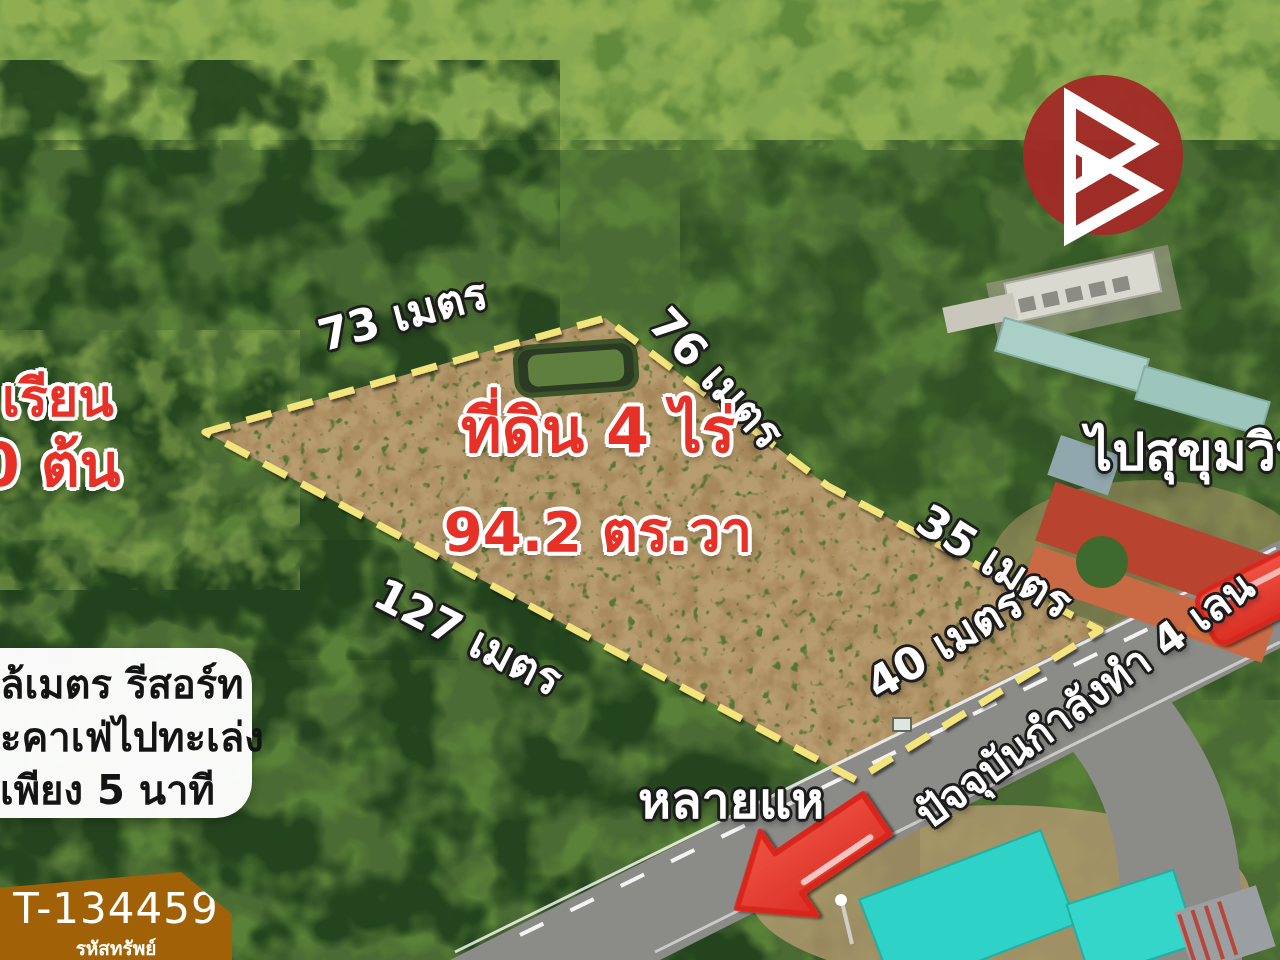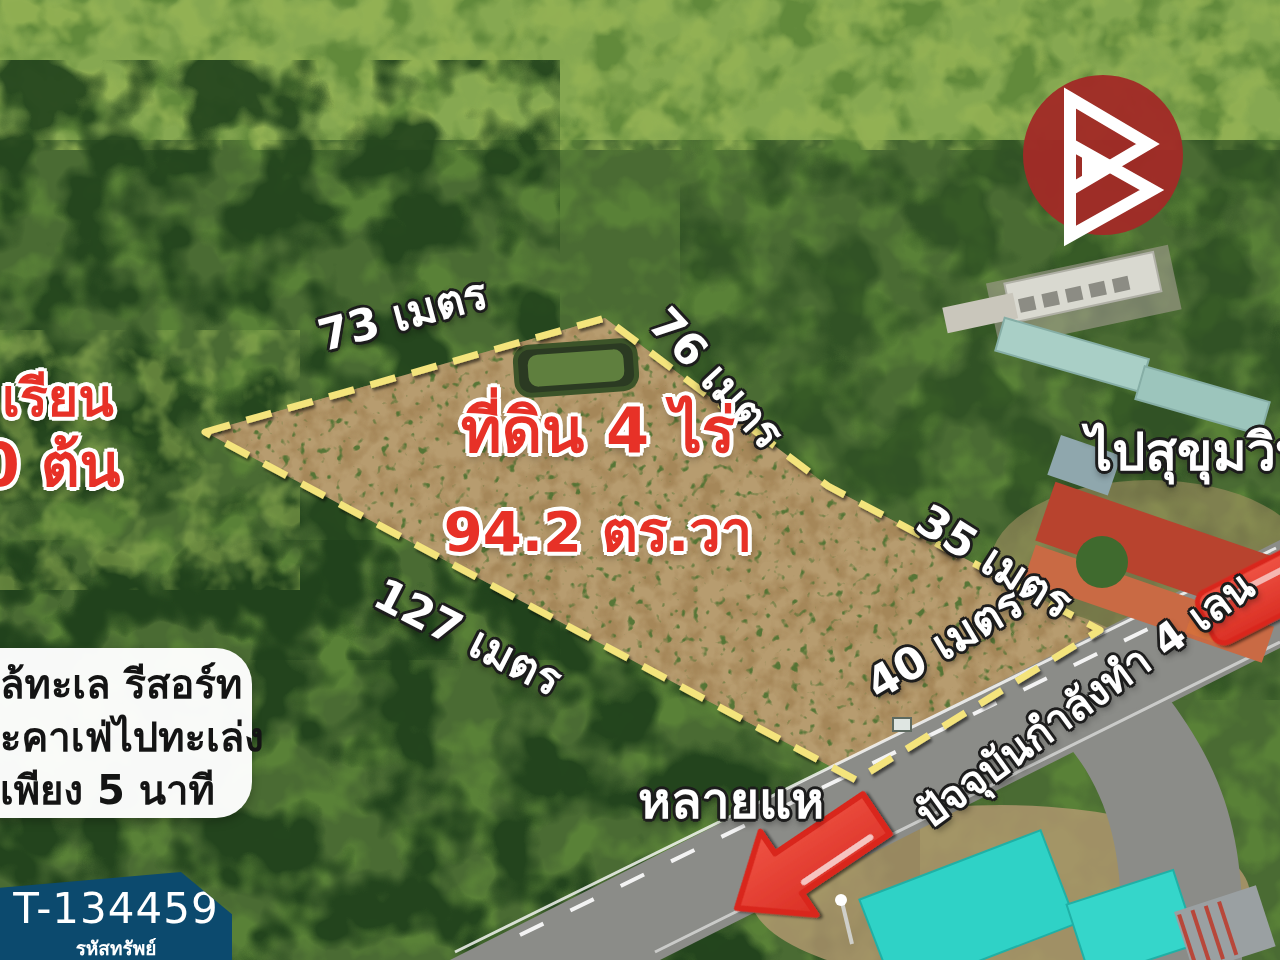--- a/index.html
+++ b/index.html
@@ -31,21 +31,21 @@
   .title-box .t1{font-size:62px;font-weight:800;}
   .title-box .t2{font-size:56px;font-weight:800;margin-top:27px;}
   .info-panel{
     position:absolute;left:-52px;top:648px;width:304px;height:170px;z-index:4;
     background:rgba(255,255,255,.97);border-radius:36px;
     box-shadow:0 4px 10px rgba(0,0,0,.25);
   }
   .info-lines{position:absolute;left:0px;top:658px;z-index:5;color:#141414;font-weight:800;font-size:40px;line-height:1.32;white-space:nowrap;}
   .badge{
     position:absolute;left:0;top:872px;width:232px;height:88px;z-index:8;
-    background:#0c4a6e;
+    background:#a16207;
     clip-path:polygon(0 18%,78% 0,100% 48%,100% 100%,0 100%);
     color:#fff;text-align:center;
   }
   .badge .code{font-size:42px;font-weight:400;margin-top:12px;letter-spacing:1px;}
   .badge .cap{font-size:19px;font-weight:700;margin-top:0px;}
 </style>
 </head>
 <body>
 
 <svg id="scene" width="1280" height="960" viewBox="0 0 1280 960">
@@ -192,21 +192,21 @@
 <div class="title-box">
   <div class="t1 o-white lbl" style="position:static;">ที่ดิน 4 ไร่</div>
   <div class="t2 o-white lbl" style="position:static;">94.2 ตร.วา</div>
 </div>
 
 <div class="lbl o-white" style="left:2px;top:366px;font-size:52px;">เรียน</div>
 <div class="lbl o-white" style="left:-22px;top:428px;font-size:60px;">0 ต้น</div>
 
 <div class="info-panel"></div>
 <div class="info-lines">
-  <div>ล้ทะเล รีสอร์ท</div>
+  <div>ล้เมตร รีสอร์ท</div>
   <div>ะคาเฟ่ไปทะเล่ง</div>
   <div>เพียง 5 นาที</div>
 </div>
 
 <div class="lbl o-dark" style="left:1086px;top:420px;font-size:52px;">ไปสุขุมวิท</div>
 
 <div class="lbl o-dark" style="left:638px;top:770px;font-size:50px;">หลายแห</div>
 
 <div class="lbl o-dark rot" style="left:906px;top:798px;font-size:42px;transform:rotate(-36deg);">ปัจจุบันกำลังทำ 4 เลน</div>
 

